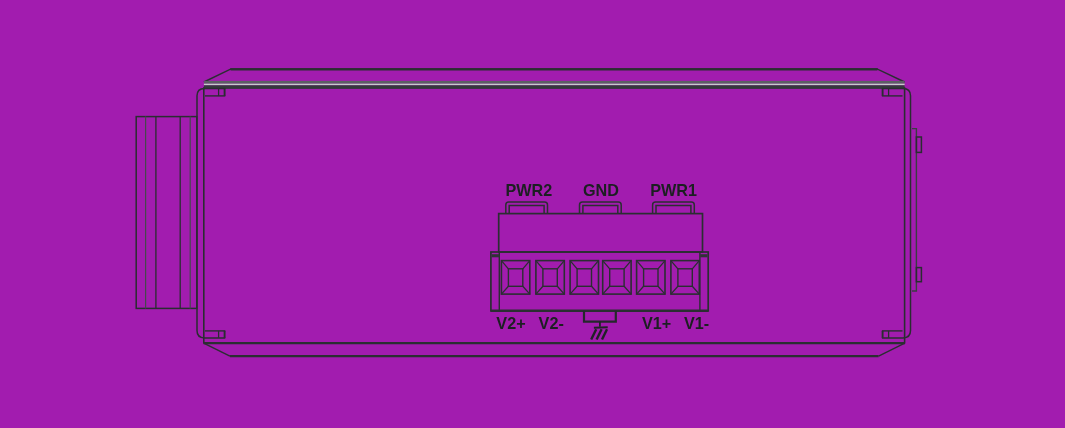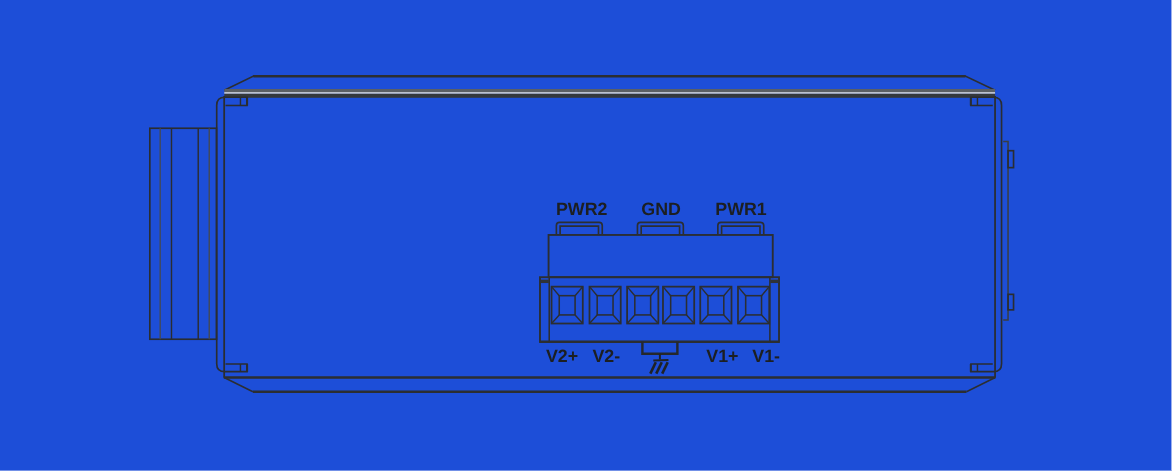--- a/index.html
+++ b/index.html
@@ -1,16 +1,16 @@
 <!DOCTYPE html>
 <html><head>
 <meta charset="utf-8">
 <style>
   html,body{margin:0;padding:0;background:#ffffff;}
-  .wrap{width:1065px;height:428px;position:relative;background:#1d4ed8;}
+  .wrap{width:1065px;height:428px;position:relative;background:#a21caf;}
   svg{display:block;}
   text{font-family:"Liberation Sans",sans-serif;font-weight:bold;fill:#1c1f22;}
 </style>
 </head>
 <body>
 <div class="wrap">
 <svg width="1065" height="428" viewBox="0 0 1065 428" xmlns="http://www.w3.org/2000/svg" fill="none">
 
   <g stroke="#2b2e32">
     <path d="M203.9,82.0 L231.0,68.9 L877.0,68.9 L904.6,82.0" stroke-width="1.4"></path>

